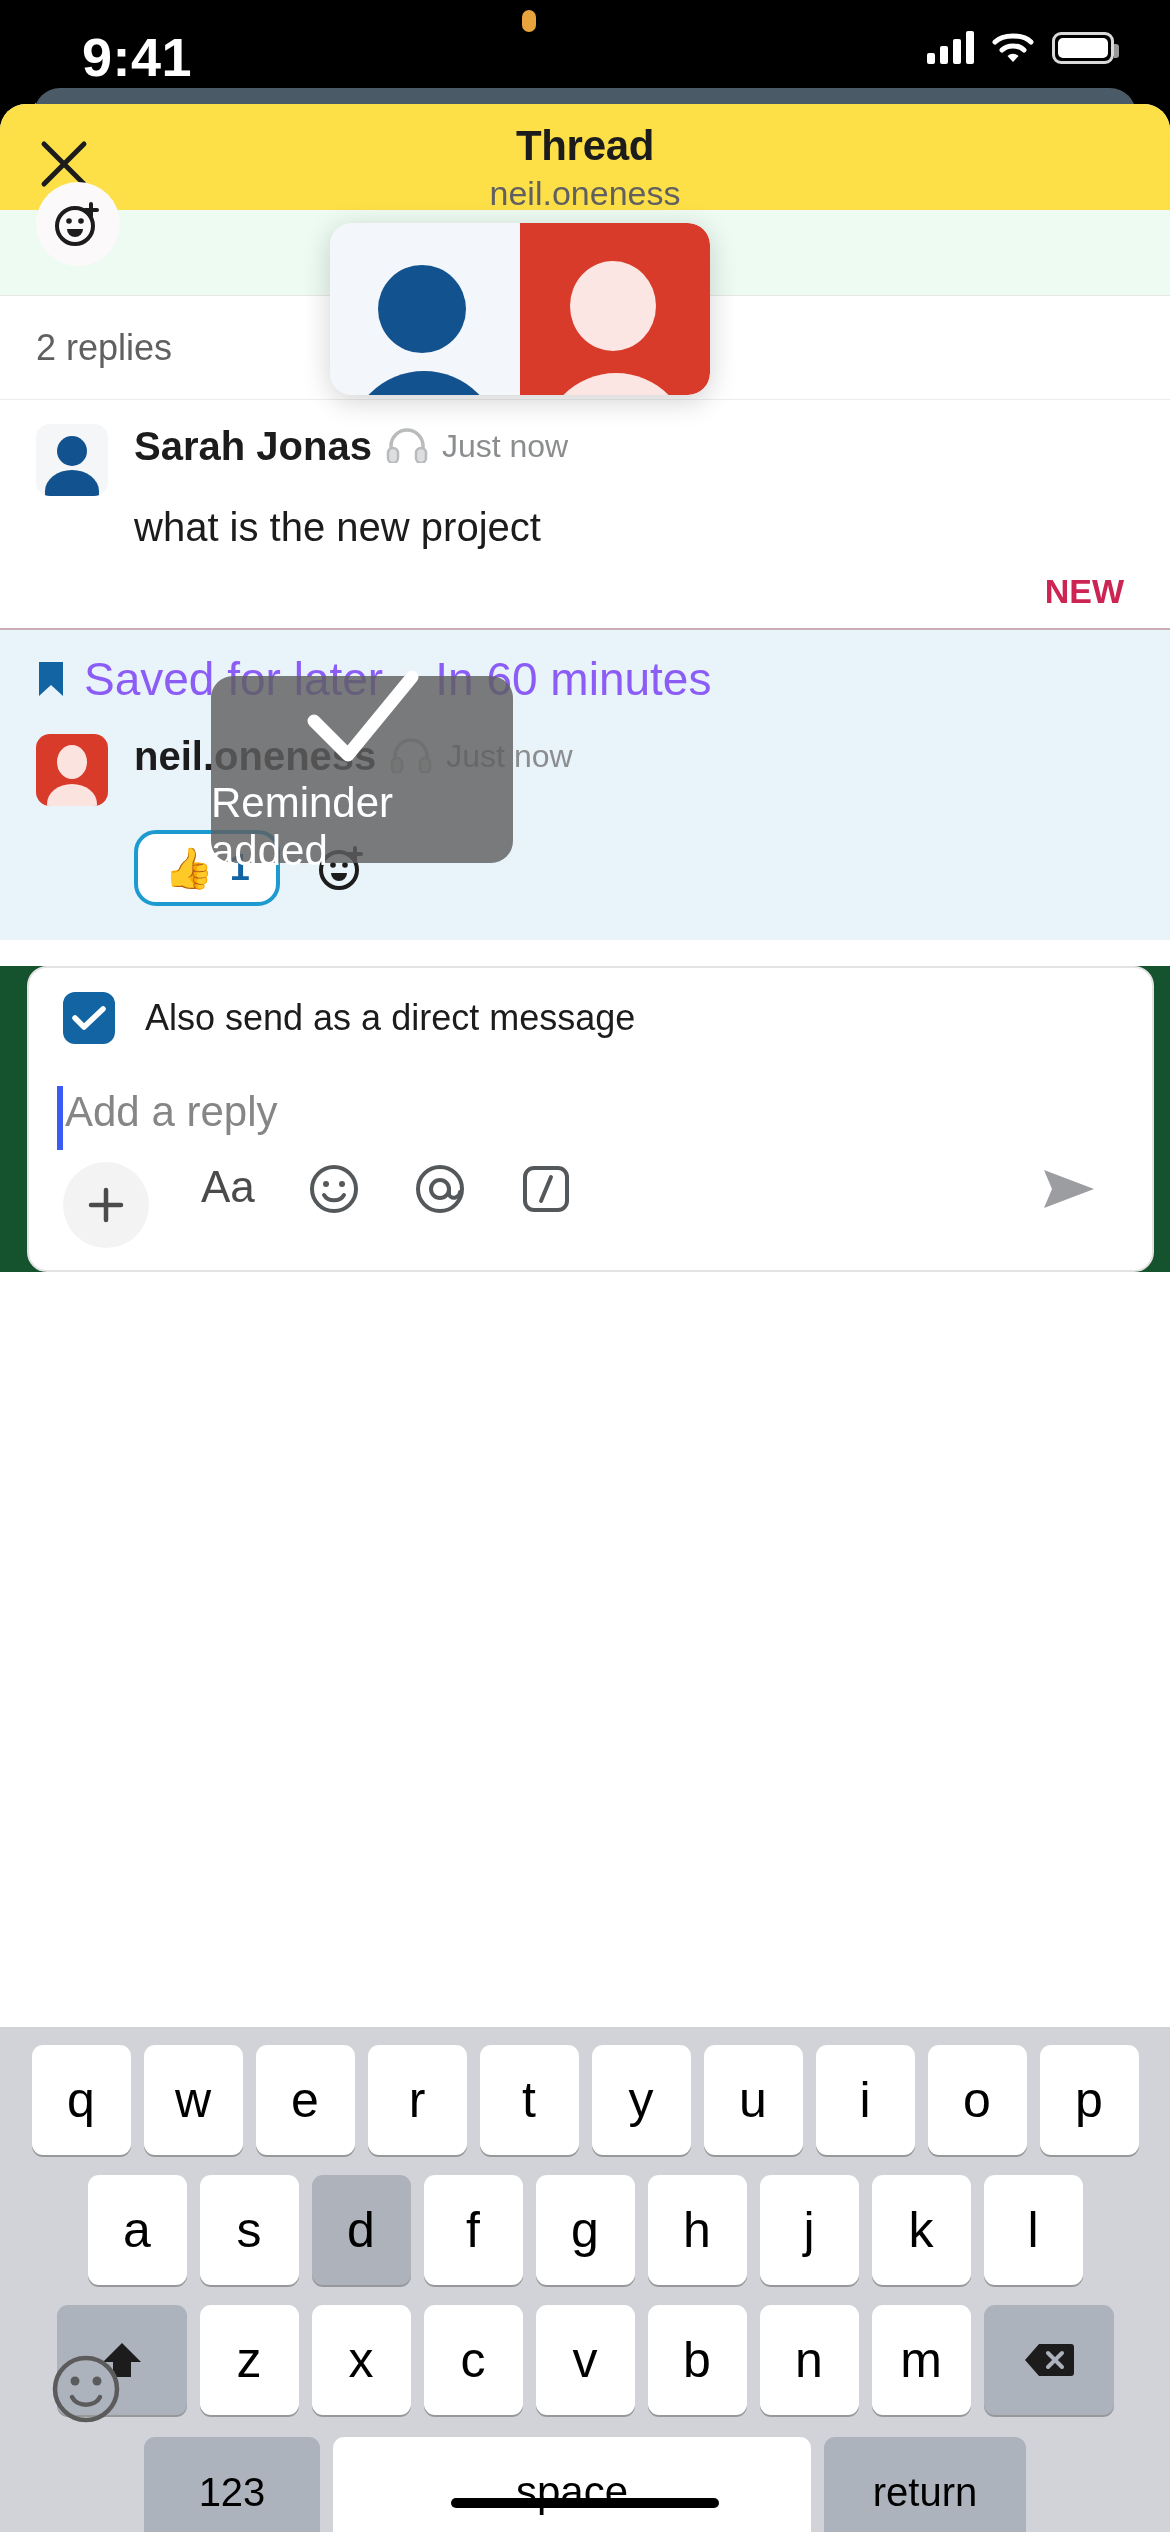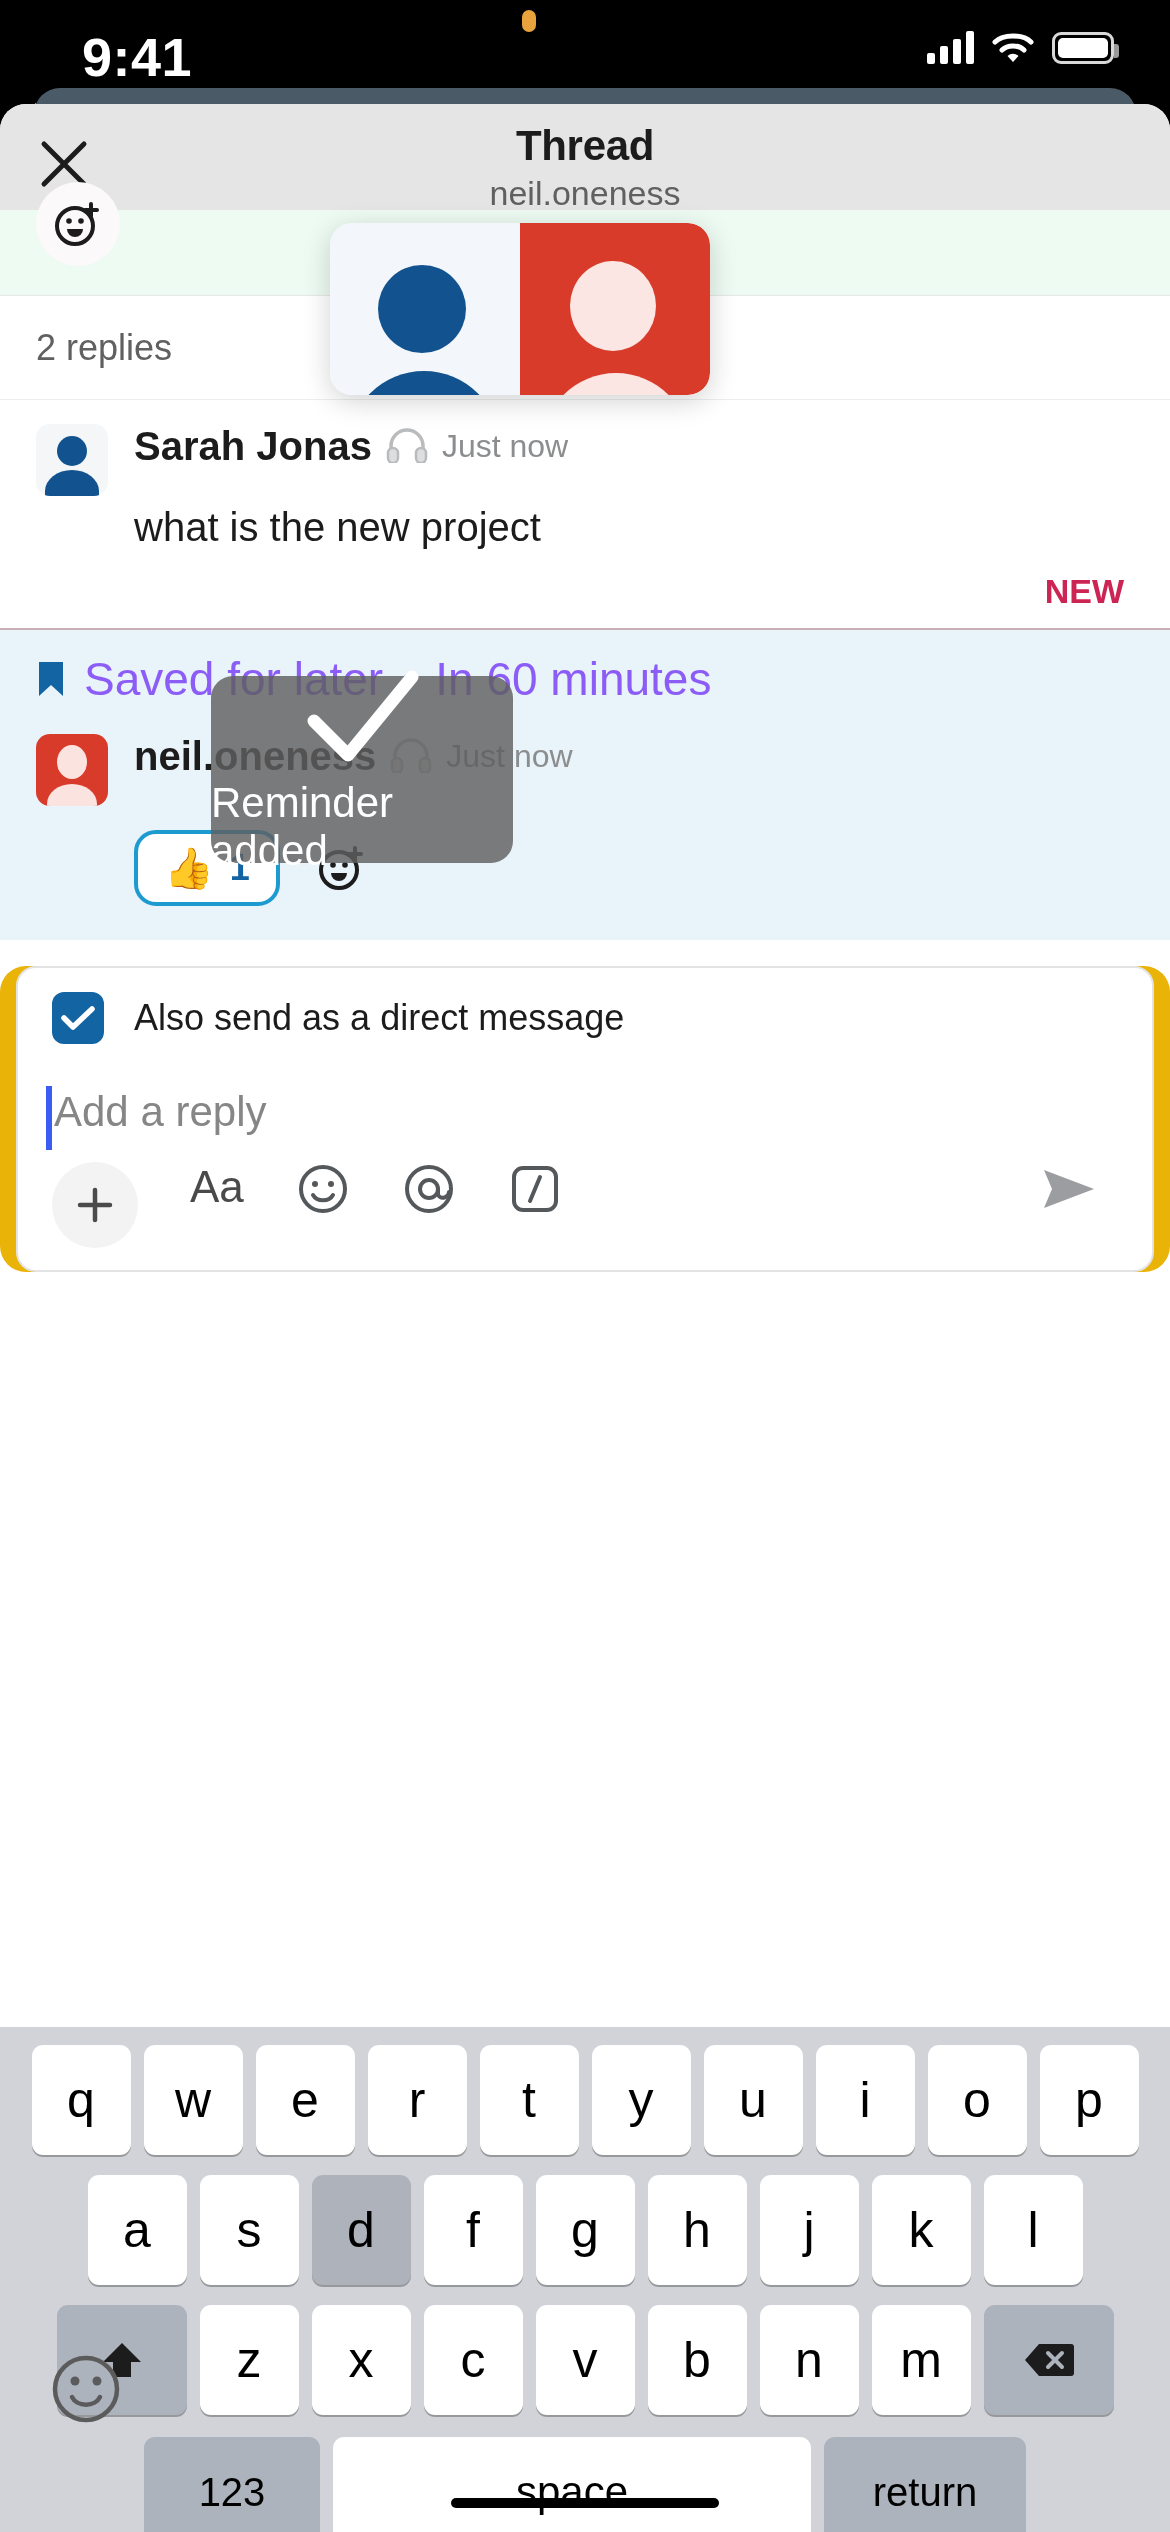--- a/index.html
+++ b/index.html
@@ -57,21 +57,21 @@
   }
 
   
   .sheet{
     position:absolute; left:0; top:104px; width:1170px; height:1923px;
     background:#fff; border-radius:26px 26px 0 0; overflow:hidden;
   }
 
   
   .thread-header{
-    position:relative; height:106px; background:#e5e5e5;
+    position:relative; height:106px; background:#fde047;
   }
   .close-x{
     position:absolute; left:32px; top:28px; width:64px; height:64px;
     display:flex; align-items:center; justify-content:center; color:#1d1c1d;
   }
   .hdr-center{ text-align:center; padding-top:18px; }
   .hdr-title{ font-size:42px; font-weight:700; color:#1d1c1d; letter-spacing:-0.3px; }
   .hdr-sub{ font-size:34px; color:#616061; margin-top:4px; }
 
   
@@ -134,21 +134,21 @@
     border:4px solid #1d9bd1; background:#fff;
     border-radius:22px; padding:8px 26px; height:76px;
   }
   .chip .emoji{ font-size:40px; line-height:1; }
   .chip .cnt{ font-size:36px; font-weight:700; color:#1264a3; }
   .add-react{
     width:84px; height:76px; display:flex; align-items:center; justify-content:center;
   }
 
   
-  .composer-wrap{ background:#eab308; padding:0 0 0 0; position:relative;border-radius:26px; }
+  .composer-wrap{ background:#14532d; padding:0 0 0 11px; position:relative; }
   .composer-card{
     margin:26px 16px 0 16px; border:2px solid #e3e3e3; border-radius:20px;
     background:#fff; padding:22px 24px 12px 24px; min-height:300px;
   }
   .dm-row{ display:flex; align-items:center; gap:30px; padding:2px 0 10px 10px; }
   .dm-check{
     width:52px; height:52px; border-radius:12px; background:#1264a3;
     display:flex; align-items:center; justify-content:center;
   }
   .dm-label{ font-size:36px; color:#1d1c1d; }

